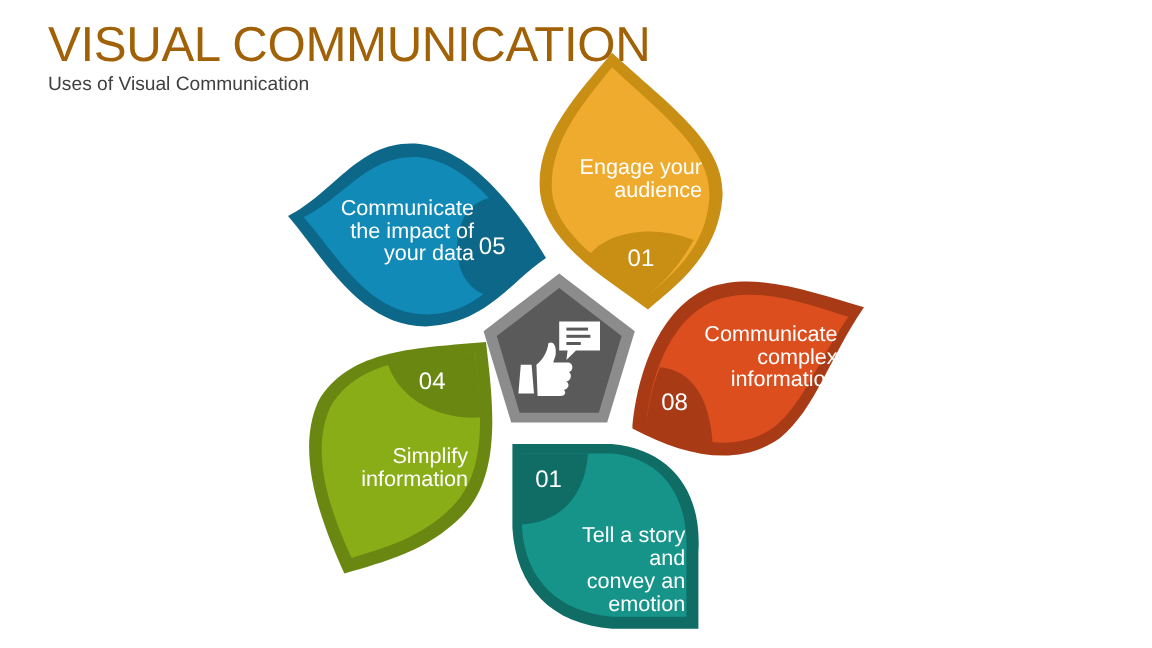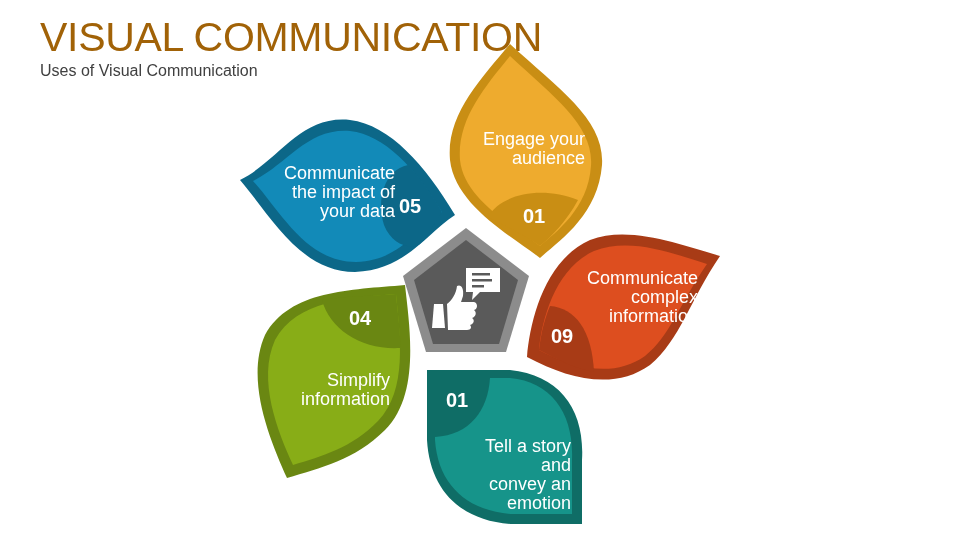--- a/index.html
+++ b/index.html
@@ -1,20 +1,20 @@
 <!DOCTYPE html>
 <html><head>
 <meta charset="utf-8">
 <style>
   html,body{margin:0;padding:0;background:#fff;}
   body{width:960px;height:540px;position:relative;overflow:hidden;font-family:"Liberation Sans",sans-serif;}
   .title{position:absolute;left:40px;top:14px;font-size:41px;font-weight:normal;color:#a16207;letter-spacing:-0.3px;}
   .subtitle{position:absolute;left:40px;top:62px;font-size:16px;color:#404040;}
   .label{position:absolute;color:#fff;font-size:18px;line-height:19px;text-align:right;width:120px;}
-  .num{position:absolute;color:#fff;font-size:20px;font-weight:bold;}
+  .num{position:absolute;color:#fff;font-size:20px;font-weight:normal;}
 </style>
 </head>
 <body>
 
 <div class="title">VISUAL COMMUNICATION</div>
 <div class="subtitle">Uses of Visual Communication</div>
 
 <svg width="960" height="540" style="position:absolute;left:0;top:0">
   <defs>
     
@@ -66,21 +66,21 @@
 </svg>
 
 <div class="label" style="left:465px;top:130px;">
   <span>Engage your</span><br><span>audience</span>
 </div>
 <div class="num" style="left:523px;top:205px;text-align:right;">01</div>
 
 <div class="label" style="left:578px;top:269px;">
   <span>Communicate</span><br><span>complex</span><br><span>information</span>
 </div>
-<div class="num" style="left:551px;top:325px;">09</div>
+<div class="num" style="left:551px;top:325px;">08</div>
 
 <div class="num" style="left:446px;top:389px;">01</div>
 <div class="label" style="left:451px;top:437px;">
   <span>Tell a story and</span><br><span>convey an</span><br><span>emotion</span>
 </div>
 
 <div class="num" style="left:349px;top:307px;">04</div>
 <div class="label" style="left:270px;top:371px;">
   <span>Simplify</span><br><span>information</span>
 </div>

